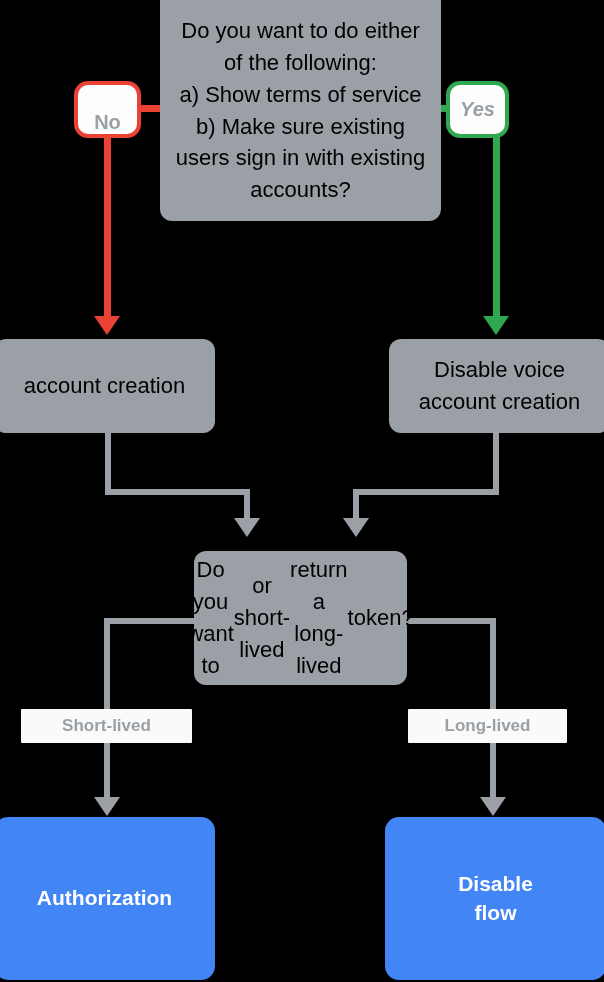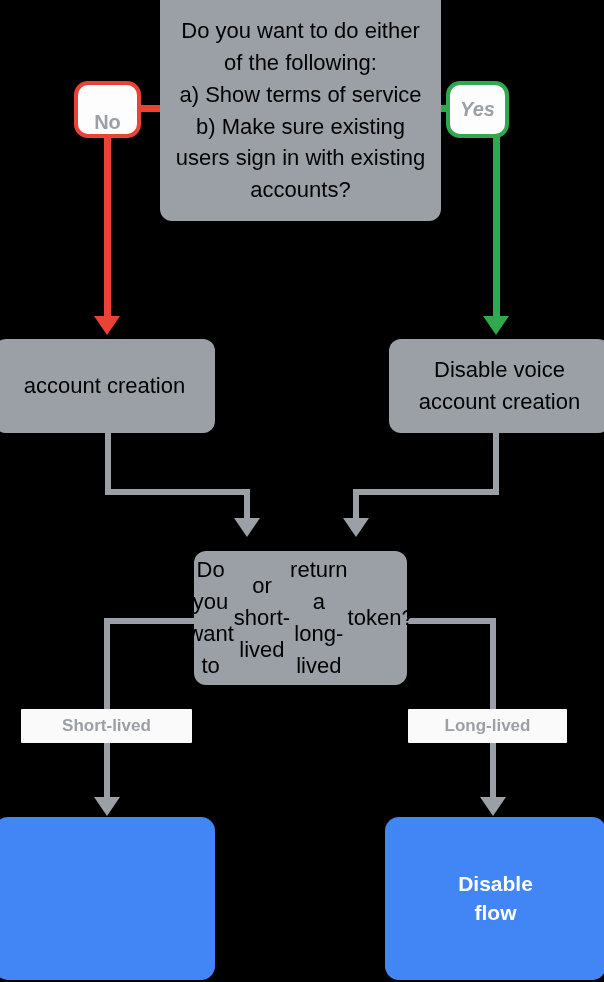--- a/index.html
+++ b/index.html
@@ -155,20 +155,21 @@
 
   <div class="node edge-label" style="left:21px; top:709px; width:171px; height:34px;">
     <span>Short-lived</span>
   </div>
 
   <div class="node edge-label" style="left:408px; top:709px; width:159px; height:34px;">
     <span>Long-lived</span>
   </div>
 
   <div class="node blue-box" style="left:-6px; top:817px; width:221px; height:163px; flex-direction:column;">
+    <span class="lbl">Authorization</span>
   </div>
 
   <div class="node blue-box" style="left:385px; top:817px; width:221px; height:163px; flex-direction:column;">
     <span class="lbl">Disable</span>
     <span class="lbl">flow</span>
   </div>
 
 </div>
 
 </body></html>

